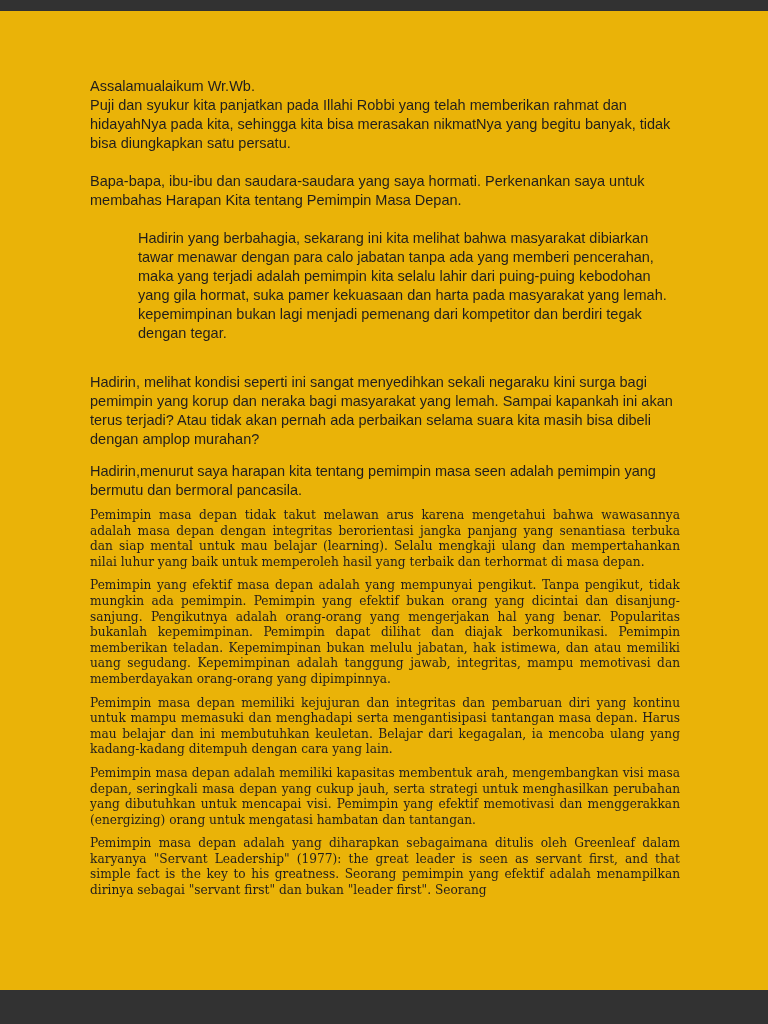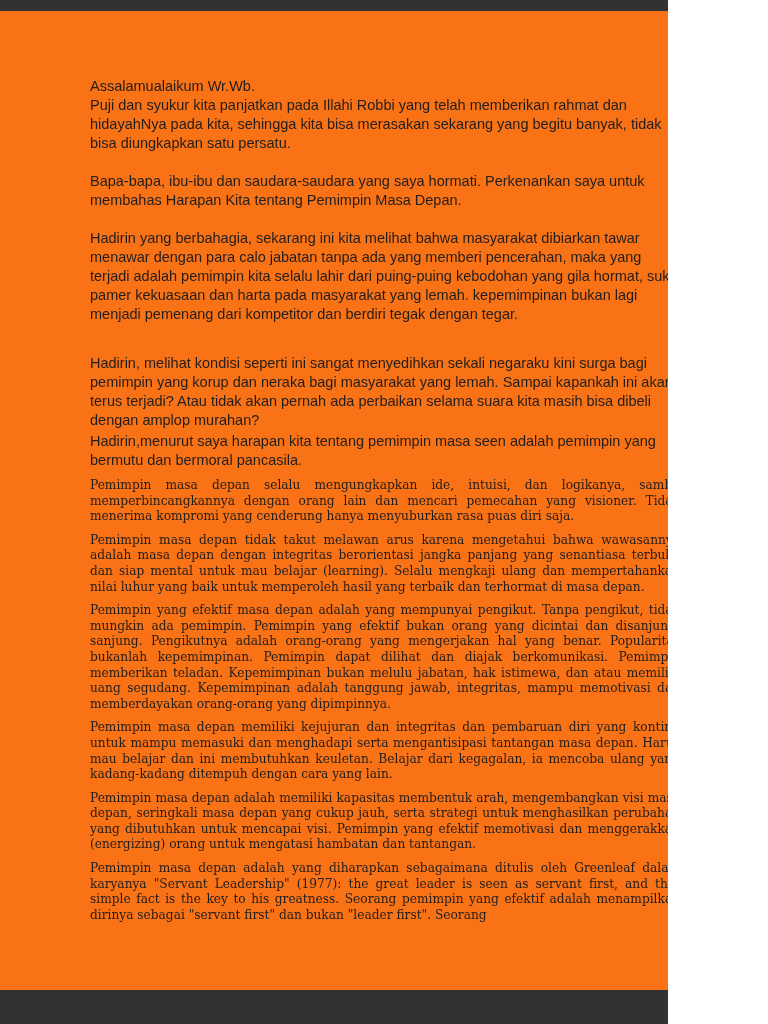--- a/index.html
+++ b/index.html
@@ -1,20 +1,20 @@
 <!DOCTYPE html>
 <html><head>
 <meta charset="utf-8">
 <style>
   html, body { margin: 0; padding: 0; background: #ffffff; }
   .page {
     position: relative;
-    width: 668px;
+    width: 768px;
     height: 1024px;
-    background: #f97316;
+    background: #eab308;
     overflow: hidden;
     font-family: "Liberation Sans", sans-serif;
     color: #211e1d;
   }
   .frame-bar {
     position: absolute;
     left: 0;
     width: 768px;
     background: #323232;
   }
@@ -33,48 +33,47 @@
     line-height: 19px;
     text-align: left;
   }
   .serif {
     font-family: "DejaVu Serif", "Liberation Serif", serif;
     font-size: 12.2px;
     line-height: 15.6px;
     text-align: justify;
   }
   .mb-line   { margin-bottom: 19px; }
-  .mb-big    { margin-bottom: 30px; }
-  .mb-med    { margin-bottom: 2px; }
+  .mb-big    { margin-bottom: 30px; margin-left: 48px; }
+  .mb-med    { margin-bottom: 13px; }
   .mb-small  { margin-bottom: 8px; }
   .bold { font-weight: normal; }
 </style>
 </head>
 <body>
 
 <div class="page">
 
   <div class="frame-bar top"></div>
 
   <div class="content">
 
     <p class="sans">Assalamualaikum Wr.Wb.</p>
 
-    <p class="sans mb-line">Puji dan syukur kita panjatkan pada Illahi Robbi yang telah memberikan rahmat dan hidayahNya pada kita, sehingga kita bisa merasakan sekarang  yang begitu banyak, tidak bisa diungkapkan satu persatu.</p>
+    <p class="sans mb-line">Puji dan syukur kita panjatkan pada Illahi Robbi yang telah memberikan rahmat dan hidayahNya pada kita, sehingga kita bisa merasakan nikmatNya  yang begitu banyak, tidak bisa diungkapkan satu persatu.</p>
 
     <p class="sans mb-line"><span>Bapa-bapa, ibu-ibu dan saudara-saudara yang saya hormati.  Perkenankan saya untuk membahas </span><span class="bold">Harapan Kita  tentang Pemimpin Masa Depan.</span></p>
 
     <p class="sans mb-big">Hadirin yang berbahagia, sekarang ini kita melihat bahwa masyarakat dibiarkan tawar menawar dengan para calo jabatan tanpa ada yang memberi pencerahan, maka yang terjadi adalah pemimpin kita selalu lahir dari  puing-puing kebodohan yang gila hormat, suka pamer kekuasaan dan harta pada masyarakat yang lemah. kepemimpinan bukan lagi menjadi pemenang dari kompetitor dan berdiri tegak dengan tegar.</p>
 
     <p class="sans mb-med">Hadirin, melihat kondisi seperti ini sangat menyedihkan sekali negaraku kini surga bagi pemimpin yang korup dan neraka bagi masyarakat yang lemah. Sampai kapankah ini akan terus terjadi? Atau tidak akan pernah ada perbaikan selama suara kita masih bisa dibeli dengan amplop murahan?</p>
 
     <p class="sans mb-small">Hadirin,menurut saya harapan kita tentang pemimpin masa seen adalah pemimpin yang bermutu dan bermoral pancasila.</p>
 
 
-    <p class="serif mb-small"> Pemimpin masa depan selalu mengungkapkan ide, intuisi, dan logikanya, sambil memperbincangkannya dengan orang lain dan mencari pemecahan yang visioner. Tidak menerima kompromi yang cenderung hanya menyuburkan rasa puas diri saja.</p>
 
     <p class="serif mb-small">Pemimpin masa depan tidak takut melawan arus karena mengetahui bahwa wawasannya adalah masa depan dengan integritas berorientasi jangka panjang yang senantiasa terbuka dan siap mental untuk mau belajar (learning). Selalu mengkaji ulang dan mempertahankan nilai luhur yang baik untuk memperoleh hasil yang terbaik dan terhormat di masa depan.</p>
 
     <p class="serif mb-small"> Pemimpin yang efektif masa depan adalah yang mempunyai pengikut. Tanpa pengikut, tidak mungkin ada pemimpin. Pemimpin yang efektif bukan orang yang dicintai dan disanjung-sanjung. Pengikutnya adalah orang-orang yang mengerjakan hal yang benar. Popularitas bukanlah kepemimpinan. Pemimpin dapat dilihat dan diajak berkomunikasi. Pemimpin memberikan teladan. Kepemimpinan bukan melulu jabatan, hak istimewa, dan atau memiliki uang segudang. Kepemimpinan adalah tanggung jawab, integritas, mampu memotivasi dan memberdayakan orang-orang yang dipimpinnya.</p>
 
     <p class="serif mb-small"> Pemimpin masa depan memiliki kejujuran dan integritas dan pembaruan diri yang kontinu untuk mampu memasuki dan menghadapi serta mengantisipasi tantangan masa depan. Harus mau belajar dan ini membutuhkan keuletan. Belajar dari kegagalan, ia mencoba ulang yang kadang-kadang ditempuh dengan cara yang lain.</p>
 
     <p class="serif mb-small"> Pemimpin masa depan adalah memiliki kapasitas membentuk arah, mengembangkan visi masa depan, seringkali masa depan yang cukup jauh, serta strategi untuk menghasilkan perubahan yang dibutuhkan untuk mencapai visi. Pemimpin yang efektif memotivasi dan menggerakkan (energizing) orang untuk mengatasi hambatan dan tantangan.</p>
 
 

